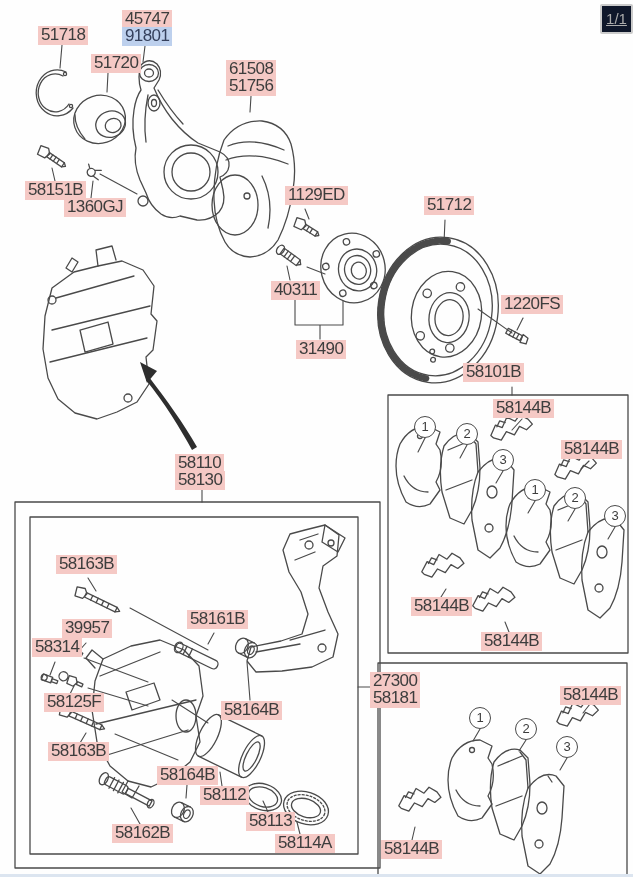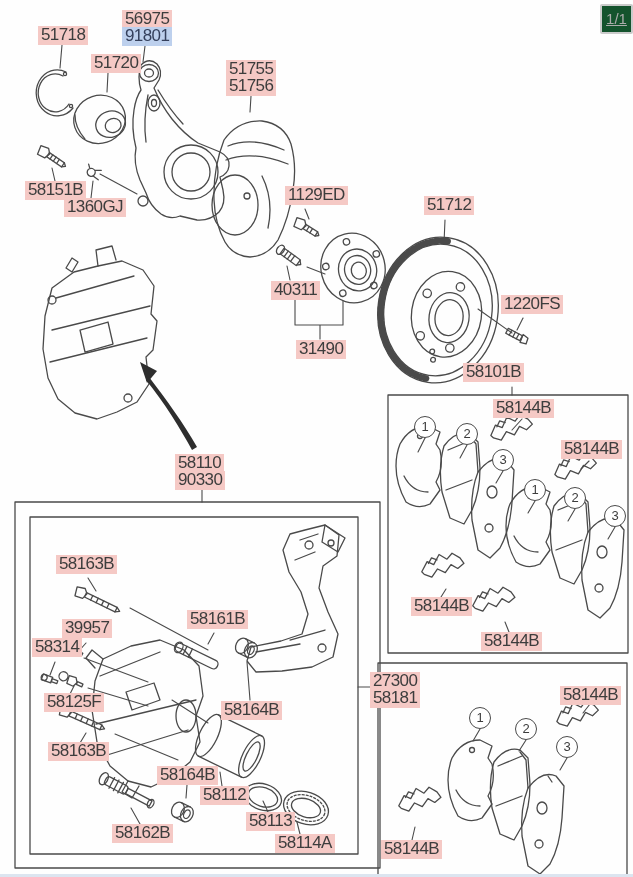--- a/index.html
+++ b/index.html
@@ -13,21 +13,21 @@
     font-size:17px;line-height:16px;padding:1px 3px 2px 3px;
     letter-spacing:-0.6px;white-space:nowrap;z-index:5;
   }
   .plabel.blue{background:#bdd0ed;color:#35405c;}
   .circ{
     position:absolute;width:20px;height:20px;border:1.4px solid #4b4b4b;border-radius:50%;
     background:#fff;color:#3d3d3d;font-size:13px;line-height:20px;text-align:center;z-index:4;
   }
   .pageind{
     position:absolute;left:600px;top:4px;width:29px;height:26px;border:2px solid #cbcbcb;
-    border-radius:2px;color:#ababab;font-size:15px;line-height:26px;text-align:center;z-index:6;background:#14532d;text-decoration:underline;
+    border-radius:2px;color:#ababab;font-size:15px;line-height:26px;text-align:center;z-index:6;background:#0f172a;text-decoration:underline;
   }
   .bottomstrip{position:absolute;left:0;top:874px;width:633px;height:3px;background:#dce5f0;z-index:7;}
 </style>
 </head>
 <body>
 
 <div class="stage">
 
   <svg width="633" height="877" viewBox="0 0 633 877">
     <g fill="none" stroke="#4a4a4a" stroke-width="1.3" stroke-linejoin="round" stroke-linecap="round">
@@ -306,39 +306,39 @@
         <use href="#gshim" transform="translate(446,738)"></use>
         <use href="#gpad2" transform="translate(486,744)"></use>
         <use href="#gpad3" transform="translate(518,766)"></use>
         <use href="#gclip" transform="translate(553,706) rotate(-14)"></use>
         <use href="#gclip" transform="translate(396,790) rotate(-10)"></use>
       </g>
     </g>
   </svg>
 
   <div class="plabel" style="left:38px;top:26px">51718</div>
-  <div class="plabel" style="left:122px;top:10px">56975</div>
+  <div class="plabel" style="left:122px;top:10px">45747</div>
   <div class="plabel blue" style="left:122px;top:27px">91801</div>
   <div class="plabel" style="left:91px;top:54px">51720</div>
-  <div class="plabel" style="left:226px;top:60px">51755</div>
+  <div class="plabel" style="left:226px;top:60px">61508</div>
   <div class="plabel" style="left:226px;top:77px">51756</div>
   <div class="plabel" style="left:25px;top:181px">58151B</div>
   <div class="plabel" style="left:64px;top:198px">1360GJ</div>
   <div class="plabel" style="left:285px;top:186px">1129ED</div>
   <div class="plabel" style="left:424px;top:196px">51712</div>
   <div class="plabel" style="left:271px;top:281px">40311</div>
   <div class="plabel" style="left:296px;top:340px">31490</div>
   <div class="plabel" style="left:501px;top:295px">1220FS</div>
   <div class="plabel" style="left:463px;top:363px">58101B</div>
   <div class="plabel" style="left:493px;top:399px">58144B</div>
   <div class="plabel" style="left:561px;top:440px">58144B</div>
   <div class="plabel" style="left:411px;top:597px">58144B</div>
   <div class="plabel" style="left:481px;top:632px">58144B</div>
   <div class="plabel" style="left:175px;top:454px">58110</div>
-  <div class="plabel" style="left:175px;top:471px">90330</div>
+  <div class="plabel" style="left:175px;top:471px">58130</div>
   <div class="plabel" style="left:56px;top:555px">58163B</div>
   <div class="plabel" style="left:62px;top:619px">39957</div>
   <div class="plabel" style="left:32px;top:638px">58314</div>
   <div class="plabel" style="left:187px;top:610px">58161B</div>
   <div class="plabel" style="left:44px;top:693px">58125F</div>
   <div class="plabel" style="left:48px;top:742px">58163B</div>
   <div class="plabel" style="left:221px;top:701px">58164B</div>
   <div class="plabel" style="left:157px;top:766px">58164B</div>
   <div class="plabel" style="left:200px;top:786px">58112</div>
   <div class="plabel" style="left:112px;top:824px">58162B</div>

